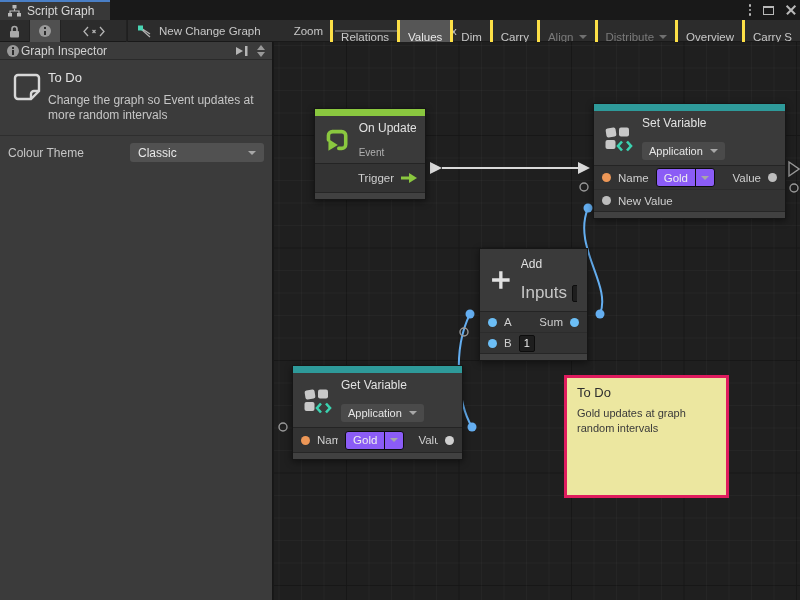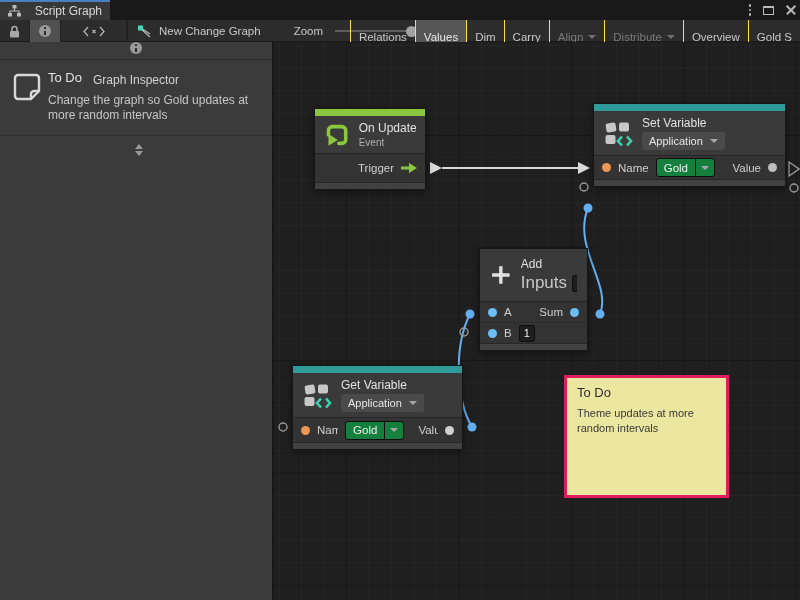--- a/index.html
+++ b/index.html
@@ -4,52 +4,52 @@
 <style>
   * { margin:0; padding:0; box-sizing:border-box; }
   html,body { width:800px; height:600px; overflow:hidden; background:#181818;
     font-family:"Liberation Sans", sans-serif; }
   #app { position:relative; width:800px; height:600px; overflow:hidden; }
 
   
   .tabbar { position:absolute; left:0; top:0; width:800px; height:20px; background:#191919; }
   .tab { position:absolute; left:0; top:0; width:110px; height:20px; background:#383838;
     border-top:2px solid #4a7fc6; display:flex; align-items:center; gap:6px; padding:0 8px;
-    color:#d8d8d8; font-size:12px;justify-content:space-between; }
+    color:#d8d8d8; font-size:12px; }
   .win-controls { position:absolute; right:4px; top:0; height:20px; display:flex; align-items:center; gap:12px; }
   .dots3 { display:flex; flex-direction:column; gap:2px; }
   .dots3 i { width:2.5px; height:2.5px; background:#b9b9b9; border-radius:50%; display:block; }
   .maxbox { width:11px; height:9px; border:1.5px solid #b9b9b9; border-top-width:2.5px; }
   .closex { position:relative; width:10px; height:10px; }
   .closex:before,.closex:after { content:""; position:absolute; left:-1px; top:4px; width:12px; height:1.6px; background:#b9b9b9; }
   .closex:before { transform:rotate(45deg);} .closex:after { transform:rotate(-45deg);}
 
   
   .toolbar { position:absolute; left:0; top:20px; width:800px; height:22px; background:#2c2c2c;
     border-bottom:1px solid #191919; color:#c8c8c8; font-size:11.5px; }
   .tb-left { position:absolute; left:0; top:0; height:22px; display:flex; align-items:center; }
   .tb-btn { height:22px; display:flex; align-items:center; justify-content:center; padding:0 9px;
     border-right:1px solid #222; }
   .tb-btn.lit { background:#505050; }
   .tb-sep { width:1px; height:22px; background:#1f1f1f; }
   .tb-label { padding:0 6px; white-space:nowrap; }
   .zoom-track { position:relative; width:88px; height:2px; background:#5e5e5e; margin:0 6px; }
   .zoom-handle { position:absolute; right:6px; top:-4.5px; width:11px; height:11px; border-radius:50%; background:#a3a3a3; }
   .tb-right { position:absolute; right:0; top:0; height:22px; display:flex; align-items:stretch; }
-  .tbtn { display:flex; align-items:center; padding:17px 8px; border-left:1px solid #fde047; white-space:nowrap; gap:5px; }
+  .tbtn { display:flex; align-items:center; padding:17px 8px; border-left:3px solid #fde047; white-space:nowrap; gap:5px; }
   .tbtn.active { background:#565656; color:#e8e8e8; }
   .tbtn.disabled { color:#7a7a7a; }
   .caret { width:0; height:0; border-left:4px solid transparent; border-right:4px solid transparent; border-top:4px solid #a8a8a8; }
   .caret.dim { border-top-color:#707070; }
 
   
   .inspector { position:absolute; left:0; top:42px; width:273px; height:558px; background:#3b3b3b;
     border-right:1px solid #161616; color:#c8c8c8; }
-  .insp-header { height:18px; display:flex; align-items:center; gap:19px; padding:0 7px;
-    border-bottom:1px solid #2a2a2a; font-size:12px; color:#d2d2d2;flex-direction:column; }
+  .insp-header { height:18px; display:flex; align-items:center; gap:2px; padding:0 7px;
+    border-bottom:1px solid #2a2a2a; font-size:12px; color:#d2d2d2; }
   .info-glyph { width:12px; height:12px; border-radius:50%; background:#9a9a9a; position:relative; flex:0 0 auto; }
   .info-glyph:before { content:""; position:absolute; left:5px; top:2px; width:2px; height:2px; background:#2c2c2c; }
   .info-glyph:after { content:""; position:absolute; left:5px; top:5.5px; width:2px; height:4.5px; background:#2c2c2c; }
   .insp-header .spacer { flex:1; }
   .spinners { display:flex; flex-direction:column; gap:2px; margin-left:6px; }
   .tri-up { width:0;height:0;border-left:4px solid transparent;border-right:4px solid transparent;border-bottom:5px solid #999; }
   .tri-dn { width:0;height:0;border-left:4px solid transparent;border-right:4px solid transparent;border-top:5px solid #999; }
   .note-block { position:relative; padding:10px 10px 0 48px; }
   .note-icon { position:absolute; left:12px; top:12px; }
   .note-title { font-size:13px; color:#e2e2e2; margin-bottom:8px; }
@@ -70,33 +70,33 @@
       linear-gradient(90deg, rgba(0,0,0,0.45) 1px, transparent 1px);
     background-size:22.5px 22.5px, 22.5px 22.5px, 112.5px 112.5px, 112.5px 112.5px;
     background-position:0 3px, 4.5px 0, 0 93px, 72px 0; overflow:hidden; }
   .wires { position:absolute; left:0; top:0; width:526px; height:558px; pointer-events:none; }
 
   .node { position:absolute; background:#343434; border:1px solid #161616; color:#cfcfcf;
     font-size:11.5px; box-shadow:0 2px 7px rgba(0,0,0,0.45); }
   .stripe { height:7px; }
   .nheader { display:flex; align-items:center; gap:9px; padding:5px 9px; background:#3a3a3a;
     border-bottom:1px solid #242424; }
-  .ntitles { display:flex; flex-direction:column; gap:2px; overflow:hidden; }
+  .ntitles { display:flex; flex-direction:column; gap:12px; overflow:hidden; }
   .ntitle { font-size:12px; color:#e2e2e2; white-space:nowrap; }
   .nsub { font-size:10px; color:#b0b0b0; }
   .row { display:flex; align-items:center; gap:7px; padding:0 8px; background:#333333; }
   .row + .row { border-top:1px solid #2c2c2c; }
   .nfooter { height:7px; background:#414141; border-top:1px solid #262626; }
   .dot { width:9px; height:9px; border-radius:50%; flex:0 0 auto; }
   .flex1 { flex:1; }
   .rlabel { white-space:nowrap; overflow:hidden; }
   .chip { display:inline-flex; align-items:center; gap:7px; background:#4a4a4a; border-radius:3px;
     height:18px; padding:0 7px; font-size:11px; color:#e6e6e6; max-width:106px; }
   .chip .rlabel { overflow:hidden; }
-  .darkchip { display:inline-flex; align-items:stretch; background:#15803d; border:1px solid #0d0d0d;
+  .darkchip { display:inline-flex; align-items:stretch; background:#8b5cf6; border:1px solid #0d0d0d;
     border-radius:3px; height:19px; font-size:11.5px; color:#eeeeee; }
   .darkchip .val { display:flex; align-items:center; padding:0 7px; }
   .darkchip .cbox { display:flex; align-items:center; padding:0 5px; border-left:1px solid #0d0d0d; }
   .valbox { background:#1e1e1e; border:1px solid #0d0d0d; border-radius:2px; min-width:15px; height:17px;
     display:inline-flex; align-items:center; justify-content:center; padding:0 4px; font-size:11px; color:#eee; }
 
   .sticky { position:absolute; left:290px; top:333px; width:165px; height:123px; background:#ece7a0;
     border:3px solid #df1c5e; padding:7px 10px; color:#2e2e2e; }
   .sticky .st-title { font-size:13px; margin-bottom:6px; }
   .sticky .st-line { font-size:11px; line-height:14.5px; color:#3a3a3a; }
@@ -176,21 +176,21 @@
           <span class="caret dim"></span>
         </div>
       <div class="tbtn disabled">
         <span>Distribute</span>
           <span class="caret dim"></span>
         </div>
       <div class="tbtn">
         <span>Overview</span>
         </div>
       <div class="tbtn">
-        <span>Gold S</span>
+        <span>Carry S</span>
         </div>
     </div>
   </div>
 
   <div class="inspector">
     <div class="insp-header">
       <span class="info-glyph"></span>
       <span>Graph Inspector</span>
       <span class="spacer"></span>
       <svg width="14" height="14" viewBox="0 0 14 14">
@@ -202,25 +202,33 @@
         <span class="tri-dn"></span>
       </span>
     </div>
     <div class="note-block">
       <svg class="note-icon" width="30" height="30" viewBox="0 0 30 30">
         <path d="M6,3 h18 a3,3 0 0 1 3,3 v13 l-8,8 H6 a3,3 0 0 1 -3,-3 V6 a3,3 0 0 1 3,-3 z" fill="none" stroke="#d8d8d8" stroke-width="2.4"></path>
         <path d="M19,27 v-5 a3,3 0 0 1 3,-3 h5" fill="none" stroke="#d8d8d8" stroke-width="2.4"></path>
       </svg>
       <div class="note-title">To Do</div>
       <div class="note-desc">
-        <div>Change the graph so Gold updates at</div>
+        <div>Change the graph so Event updates at</div>
         <div>more random intervals</div>
       </div>
     </div>
     <div class="insp-divider"></div>
+    <div class="theme-row">
+      <span class="lbl">Colour Theme</span>
+      <div class="dropdown">
+        <span>Classic</span>
+        <span class="spacer"></span>
+        <span class="caret"></span>
+      </div>
+    </div>
   </div>
 
   <div class="canvas">
 
     <svg class="wires">
 
       <line x1="168" y1="126" x2="304" y2="126" stroke="#d9d9d9" stroke-width="2" style="pointer-events:auto"></line>
       <polygon points="156,120 168,126 156,132" fill="#d9d9d9" style="pointer-events:auto"></polygon>
       <polygon points="304,120 316,126 304,132" fill="#d9d9d9" style="pointer-events:auto"></polygon>
 
@@ -286,20 +294,24 @@
         <span class="darkchip">
           <span class="val">Gold</span>
           <span class="cbox">
               <span class="caret"></span>
             </span>
         </span>
         <span class="flex1"></span>
         <span class="rlabel">Value</span>
         <span class="dot" style="background:#bdbdbd"></span>
       </div>
+      <div class="row" style="height:22px">
+        <span class="dot" style="background:#bdbdbd"></span>
+        <span class="rlabel">New Value</span>
+      </div>
       <div class="nfooter"></div>
     </div>
 
     <div class="node" style="left:205px; top:206px; width:109px;">
       <div class="nheader" style="padding:8px 10px;">
         <svg width="26" height="26" viewBox="0 0 26 26">
           <path d="M13,2.5 V23.5 M2.5,13 H23.5" stroke="#e2e2e2" stroke-width="4"></path>
         </svg>
         <div class="ntitles">
           <span class="ntitle">Add</span>
@@ -352,18 +364,18 @@
         </span>
         <span class="flex1"></span>
         <span class="rlabel">Value</span>
         <span class="dot" style="background:#d0d0d0"></span>
       </div>
       <div class="nfooter"></div>
     </div>
 
     <div class="sticky">
       <div class="st-title">To Do</div>
-      <div class="st-line">Theme updates at more</div>
+      <div class="st-line">Gold updates at graph</div>
       <div class="st-line">random intervals</div>
     </div>
 
   </div>
 </div>
 
 </body></html>

